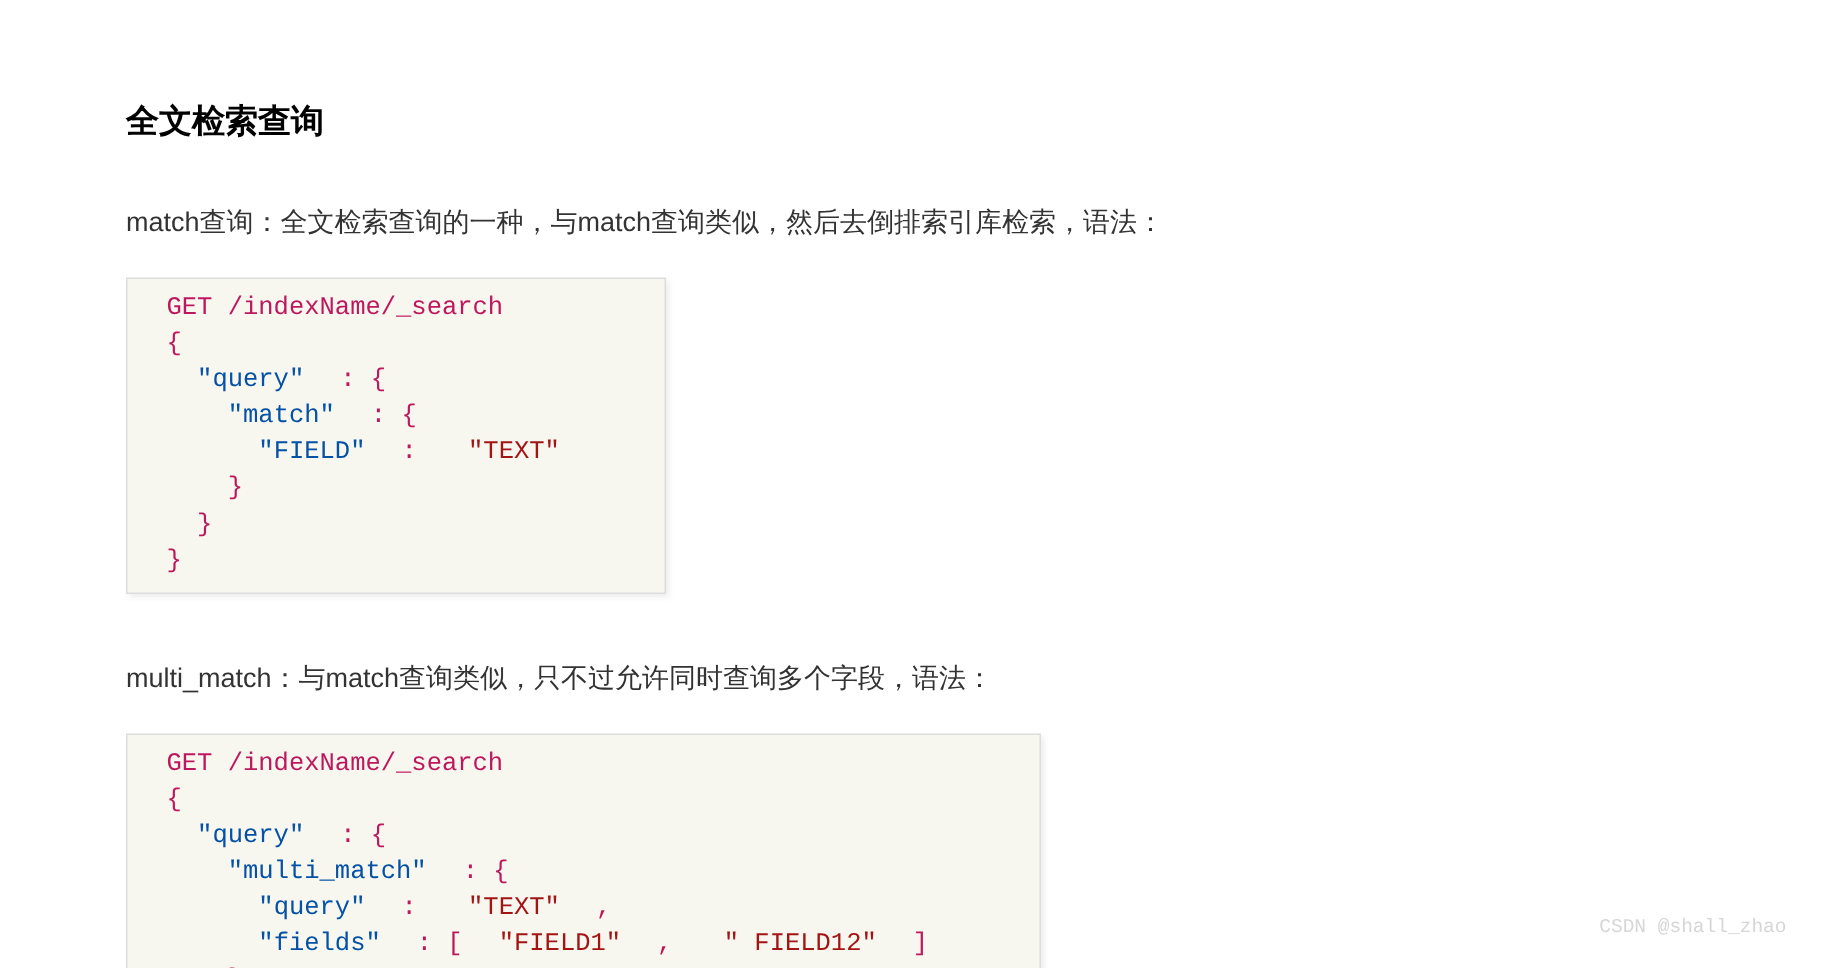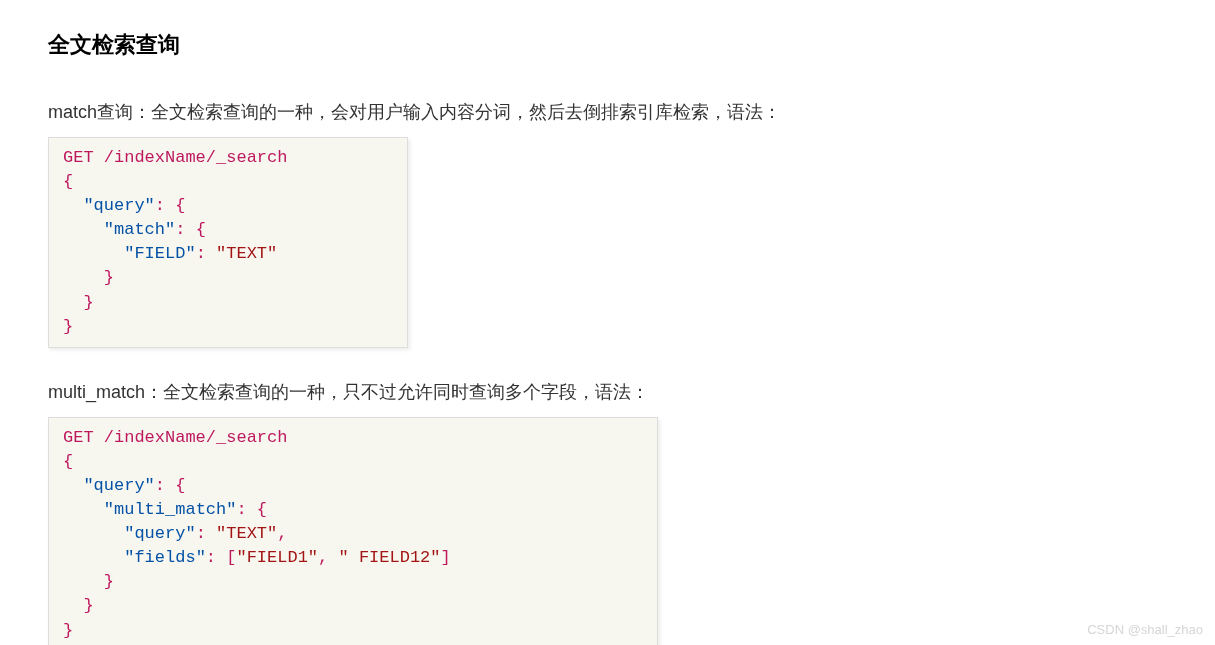--- a/index.html
+++ b/index.html
@@ -1,15 +1,15 @@
 <!DOCTYPE html>
 <html><head>
   <meta charset="utf-8">
   <style>
-    * { margin: 0; padding: 0; box-sizing: border-box; }
+    * { margin: 12px; padding: 0; box-sizing: border-box; }
     body {
       font-family: -apple-system, BlinkMacSystemFont, "Segoe UI", "PingFang SC", "Hiragino Sans GB", "Microsoft YaHei", sans-serif;
       background: #fff;
       padding: 30px 48px;
       width: 1215px;
       color: #333;
     }
     .heading {
       font-size: 22px;
       font-weight: 700;
@@ -38,42 +38,42 @@
     .code-block.second { min-width: 610px; }
     .tok-string { color: #a31515; }
     .tok-key { color: #0451a5; }
     .tok-plain { color: #be185d; }
     .watermark {
       position: fixed;
       right: 12px;
       bottom: 8px;
       font-size: 13px;
       color: #d6d6d6;
-      font-family: Liberation Sans, sans-serif;
+      font-family: Liberation Mono, monospace;
     }
   </style>
 </head>
 <body>
 
 
 
 <h3 class="heading">全文检索查询</h3>
 
-<p class="paragraph">match查询：全文检索查询的一种，会对用户输入内容分词，然后去倒排索引库检索，语法：</p>
+<p class="paragraph">match查询：全文检索查询的一种，与match查询类似，然后去倒排索引库检索，语法：</p>
 
 <div class="code-block first"><span class="tok-plain">GET /indexName/_search</span>
 <span class="tok-plain">{</span>
   <span class="tok-key">"query"</span><span class="tok-plain">: {</span>
     <span class="tok-key">"match"</span><span class="tok-plain">: {</span>
       <span class="tok-key">"FIELD"</span><span class="tok-plain">: </span><span class="tok-string">"TEXT"</span>
 <span class="tok-plain">    }</span>
 <span class="tok-plain">  }</span>
 <span class="tok-plain">}</span></div>
 
-<p class="paragraph">multi_match：全文检索查询的一种，只不过允许同时查询多个字段，语法：</p>
+<p class="paragraph">multi_match：与match查询类似，只不过允许同时查询多个字段，语法：</p>
 
 <div class="code-block second"><span class="tok-plain">GET /indexName/_search</span>
 <span class="tok-plain">{</span>
   <span class="tok-key">"query"</span><span class="tok-plain">: {</span>
     <span class="tok-key">"multi_match"</span><span class="tok-plain">: {</span>
       <span class="tok-key">"query"</span><span class="tok-plain">: </span><span class="tok-string">"TEXT"</span><span class="tok-plain">,</span>
       <span class="tok-key">"fields"</span><span class="tok-plain">: [</span><span class="tok-string">"FIELD1"</span><span class="tok-plain">, </span><span class="tok-string">" FIELD12"</span><span class="tok-plain">]</span>
 <span class="tok-plain">    }</span>
 <span class="tok-plain">  }</span>
 <span class="tok-plain">}</span></div>

